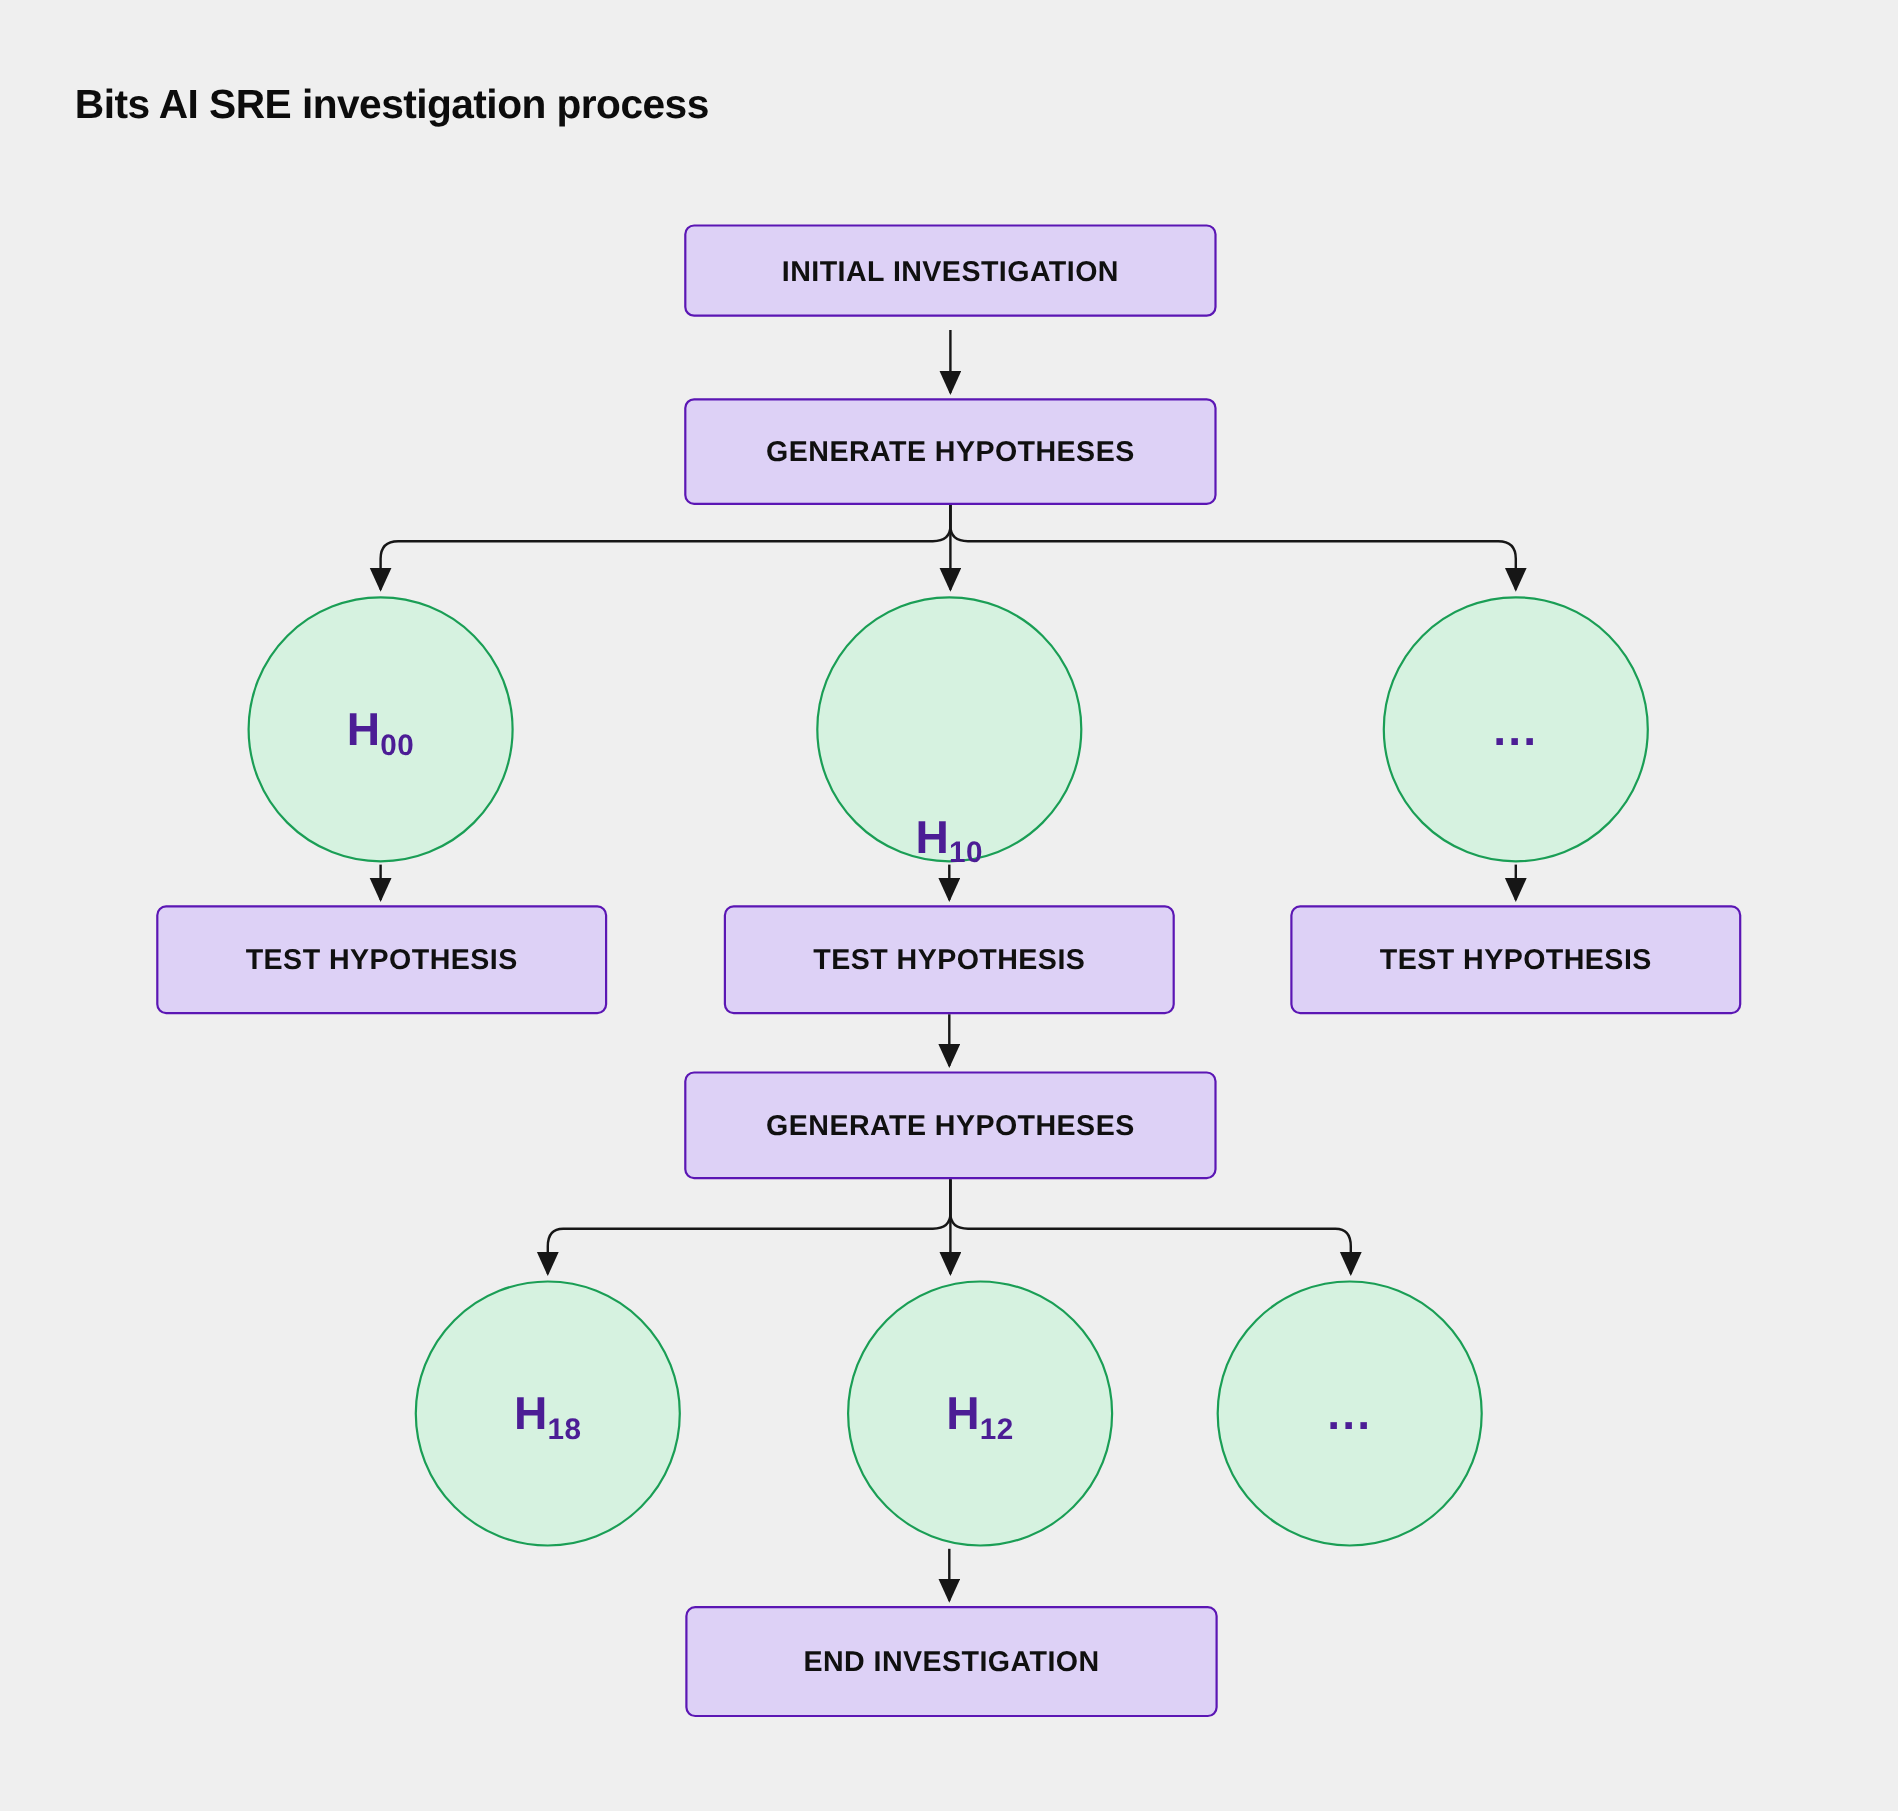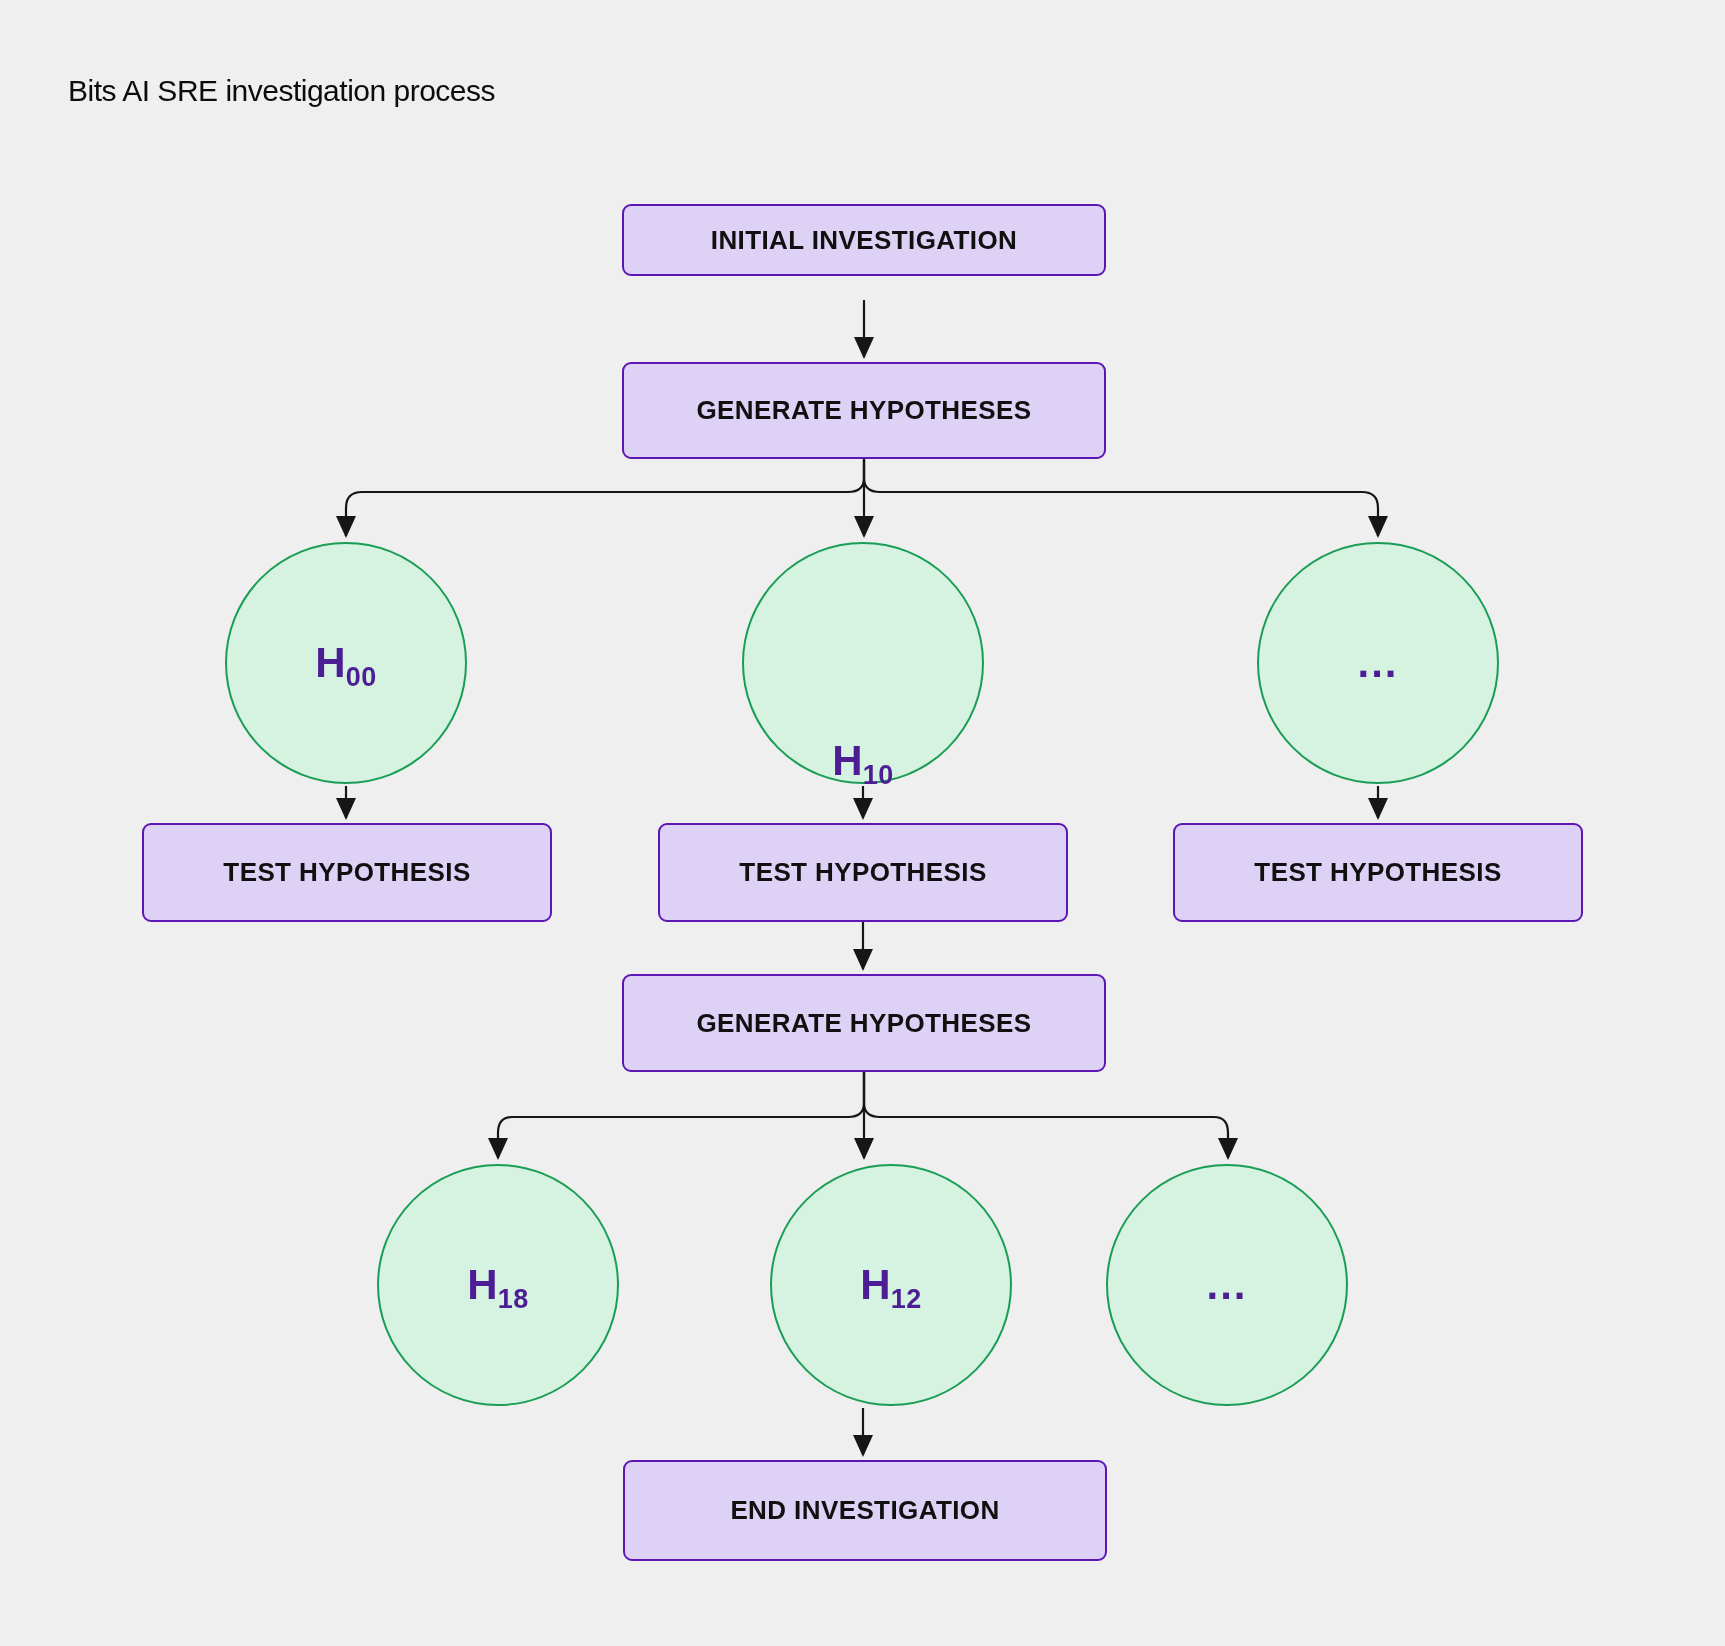--- a/index.html
+++ b/index.html
@@ -1,21 +1,21 @@
 <!DOCTYPE html>
 <html><head>
 <meta charset="utf-8">
 <style>
   html,body{margin:0;padding:0;background:#efefef;}
   .canvas{
     position:relative;width:1725px;height:1646px;background:#efefef;
     font-family:"Liberation Sans",sans-serif;overflow:hidden;color:#111;
   }
   .title{
-    position:absolute;left:68px;top:74px;font-size:30px;font-weight:400;
+    position:absolute;left:68px;top:74px;font-size:37px;font-weight:700;
     color:#0c0c0c;letter-spacing:-0.5px;white-space:nowrap;
   }
   svg.wires{position:absolute;left:0;top:0;pointer-events:none;}
   .pill{
     position:absolute;background:#ddd1f6;border:2px solid #5b16b4;border-radius:9px;
     display:flex;align-items:center;justify-content:center;box-sizing:border-box;
     font-weight:700;font-size:26px;letter-spacing:0.4px;color:#101010;white-space:nowrap;
   }
   .circle{
     position:absolute;width:242px;height:242px;background:#d6f2e0;border:2px solid #1a9e55;
@@ -53,21 +53,21 @@
       <path d="M863,922 V969" marker-end="url(#arw)"></path>
 
       <path d="M864,1072 V1158" marker-end="url(#arw)"></path>
       <path d="M864,1072 V1103 Q864,1117 848,1117 H512 Q498,1117 498,1133 V1158" marker-end="url(#arw)"></path>
       <path d="M864,1072 V1103 Q864,1117 880,1117 H1214 Q1228,1117 1228,1133 V1158" marker-end="url(#arw)"></path>
 
       <path d="M863,1408 V1455" marker-end="url(#arw)"></path>
     </g>
   </svg>
 
-  <div class="pill" style="left:622px;top:204px;width:484px;height:72px;">
+  <div class="pill" style="left:622px;top:204px;width:484px;height:84px;">
     <span>INITIAL INVESTIGATION</span>
   </div>
 
   <div class="pill" style="left:622px;top:362px;width:484px;height:97px;">
     <span>GENERATE HYPOTHESES</span>
   </div>
 
   <div class="circle" style="left:225px;top:542px;">
     <span class="hlabel"><span>H</span><span class="hsub">00</span></span>
   </div>

